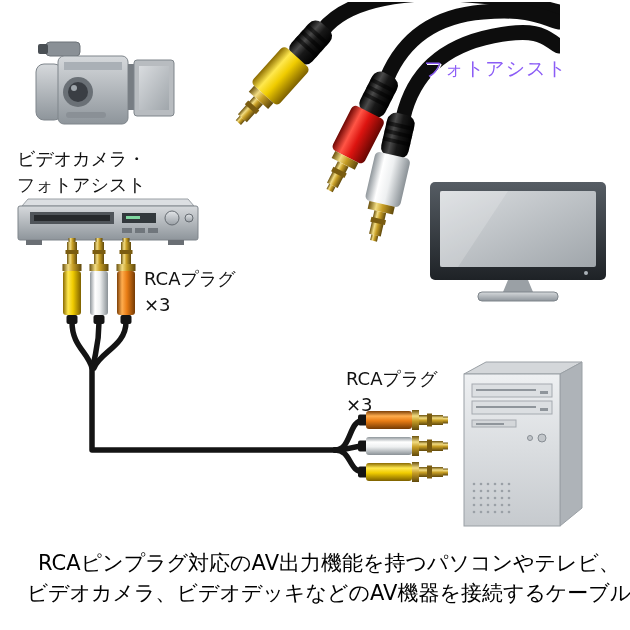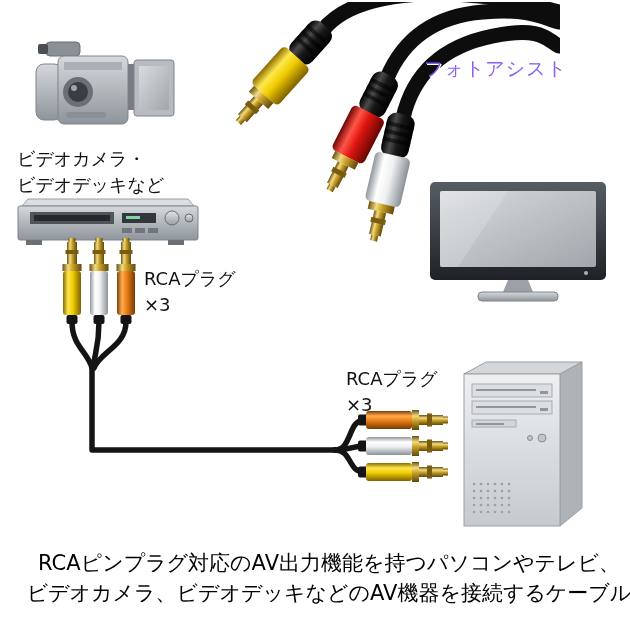--- a/index.html
+++ b/index.html
@@ -188,21 +188,21 @@
     <circle cx="50" cy="58" r="15" fill="#6a7076"></circle>
     <circle cx="50" cy="58" r="10" fill="#3a3e44"></circle>
     <circle cx="46" cy="54" r="3" fill="#9fa6ac"></circle>
     <rect x="100" y="30" width="6" height="46" fill="#777d83"></rect>
     <rect x="106" y="26" width="40" height="56" rx="3" fill="#b8bcc0" stroke="#7e858b"></rect>
     <rect x="111" y="32" width="30" height="44" fill="url(#g-tv-screen)"></rect>
     <rect x="38" y="78" width="40" height="6" rx="3" fill="#8a9096"></rect>
   </svg>
 
   <div class="label label-source">ビデオカメラ・
-ビデオデッキなど</div>
+フォトアシスト</div>
 
   <svg class="abs" style="left:12px; top:196px;" width="192" height="52" viewBox="0 0 192 52">
     <polygon points="16,3 176,3 182,10 10,10" fill="#dcdfe2" stroke="#9aa0a5"></polygon>
     <rect x="6" y="10" width="180" height="34" rx="2" fill="url(#g-gray-v)" stroke="#7e858b"></rect>
     <rect x="18" y="16" width="84" height="12" fill="#50555a"></rect>
     <rect x="22" y="19" width="76" height="6" fill="#26292c"></rect>
     <rect x="110" y="17" width="34" height="10" fill="#32383c"></rect>
     <rect x="114" y="20" width="14" height="3" fill="#7fd7a0"></rect>
     <circle cx="160" cy="22" r="7" fill="url(#g-knob)" stroke="#666c72"></circle>
     <circle cx="177" cy="22" r="4" fill="url(#g-knob)" stroke="#666c72"></circle>

